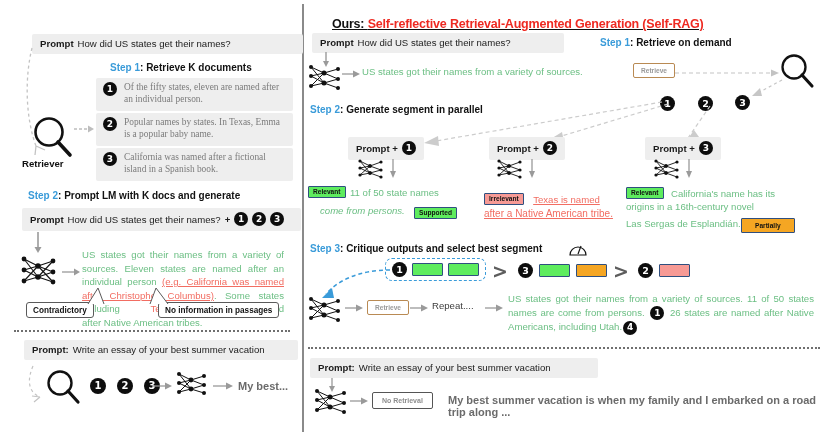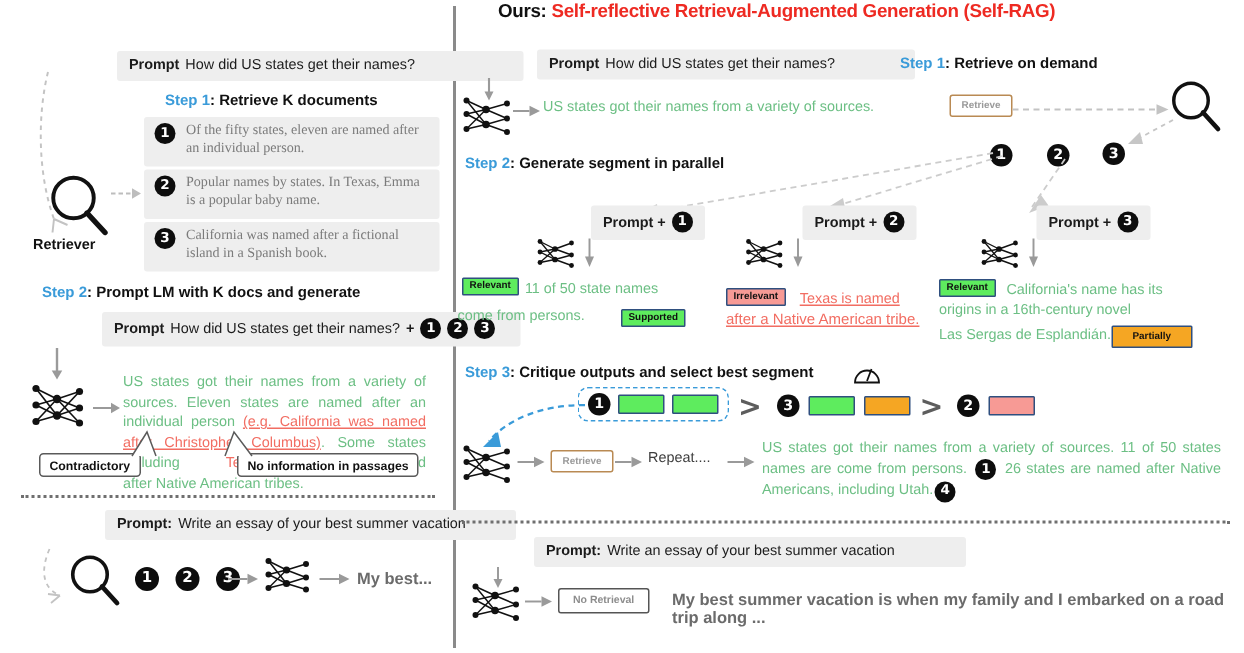--- a/index.html
+++ b/index.html
@@ -18,21 +18,21 @@
   .abs{position:absolute;}
 
   
   .title{font-weight:bold;font-size:12.5px;letter-spacing:-.2px;white-space:nowrap;}
   .title .red{color:#ee2a22;}
 
   
   .promptbar{
     background:#eeeeee;color:#1b1b1b;font-size:9.6px;
     padding:4px 8px 5px 8px;border-radius:2px;white-space:nowrap;
-    display:flex;align-items:center;gap:4px;margin-left:46px;
+    display:flex;align-items:center;gap:4px;
   }
   .promptbar b{font-weight:bold;}
 
   
   .step{font-size:10px;font-weight:bold;white-space:nowrap;}
   .step .s{color:#3a9bd9;}
   .step .t{color:#111;}
 
   
   .docrow{
@@ -264,21 +264,21 @@
     </g>
   </svg>
 
   <svg class="abs" style="left:213px;top:381px;" width="20" height="10">
     <line x1="0" y1="5" x2="13" y2="5" stroke="#9a9a9a" stroke-width="1.3"></line>
     <polygon points="13,1.5 20,5 13,8.5" fill="#9a9a9a"></polygon>
   </svg>
 
   <div class="abs plain" style="left:238px;top:380px;">My best...</div>
 
-  <div class="abs title" style="left:332px;top:0;">
+  <div class="abs title" style="left:332px;top:17px;text-decoration:underline;">
     <span>Ours: </span><span class="red">Self-reflective Retrieval-Augmented Generation (Self-RAG)</span>
   </div>
 
   <div class="abs promptbar" style="left:312px;top:33px;width:236px;">
     <b>Prompt</b>
     <span>How did US states get their names?</span>
   </div>
 
   <div class="abs step" style="left:600px;top:37px;">
     <span class="s">Step 1</span><span class="t">: </span><span class="t">Retrieve on demand</span>
@@ -391,21 +391,21 @@
   </svg>
   <svg class="abs" style="left:388px;top:159px;" width="10" height="20">
     <line x1="5" y1="0" x2="5" y2="13" stroke="#9a9a9a" stroke-width="1.3"></line>
     <polygon points="2,12 8,12 5,19" fill="#9a9a9a"></polygon>
   </svg>
 
   <div class="abs" style="left:308px;top:182px;width:152px;">
     <span class="tok relevant">Relevant</span>
     <span class="gen">11 of 50 state names</span>
   </div>
-  <div class="abs gen" style="left:305px;top:204px;">come from persons.</div>
+  <div class="abs gen" style="left:320px;top:204px;font-style:italic;">come from persons.</div>
   <div class="abs" style="left:414px;top:203px;">
     <span class="tok supported">Supported</span>
   </div>
 
   <div class="abs promptbar" style="left:489px;top:137px;">
     <b>Prompt +</b>
     <span class="num n14">2</span>
   </div>
   <svg class="abs" style="left:495px;top:157px;" width="30" height="24">
     <g stroke="#111" stroke-width=".9" fill="none">

